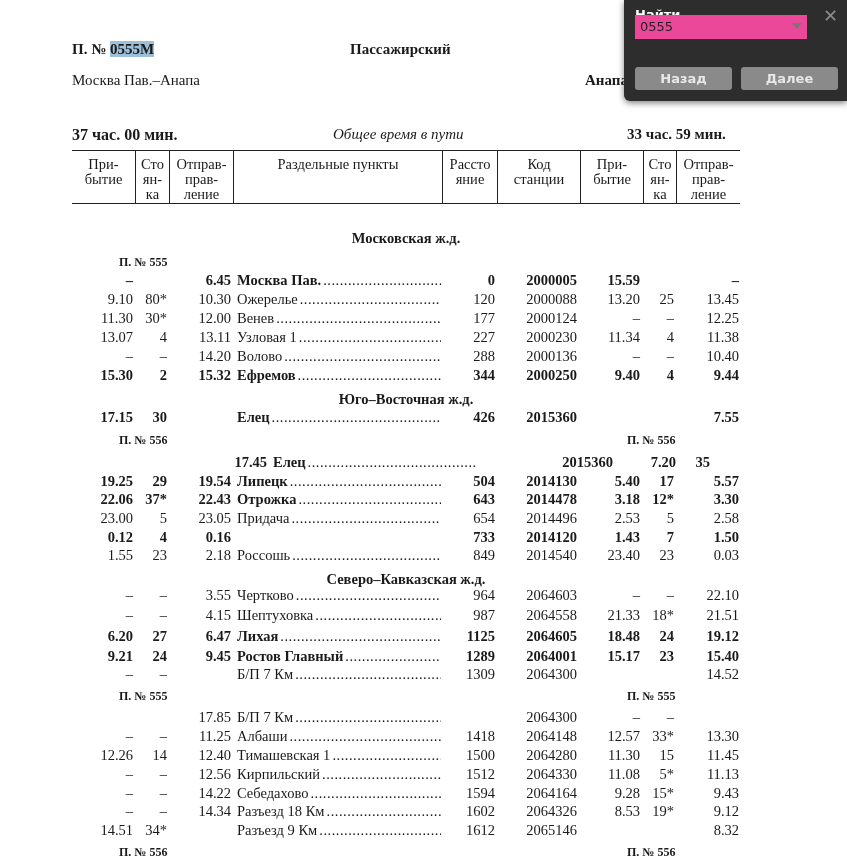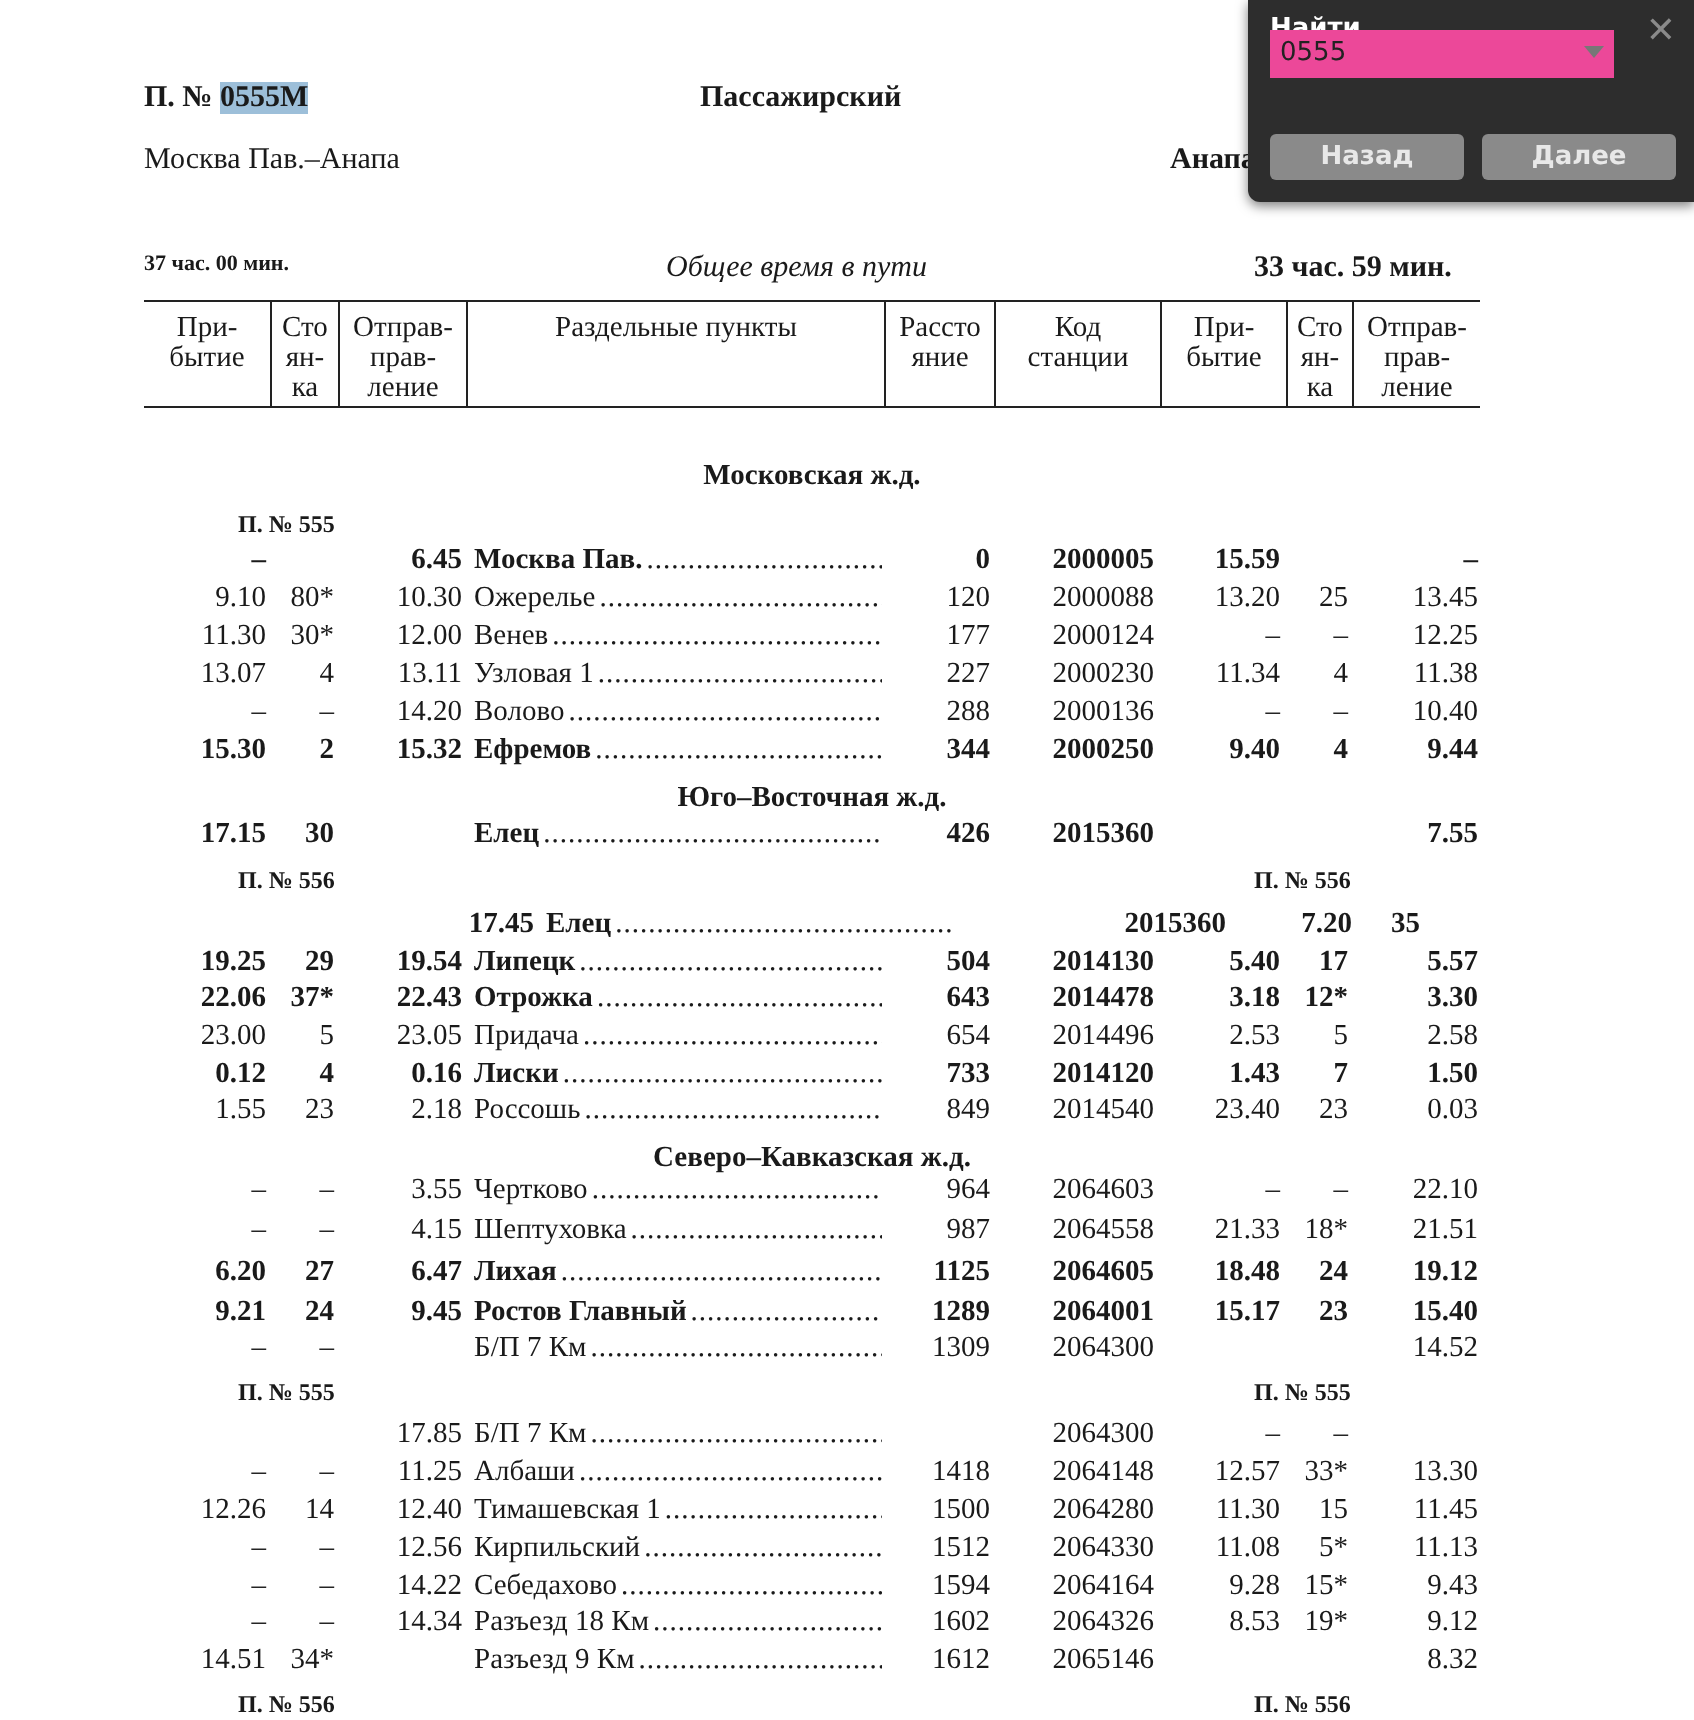--- a/index.html
+++ b/index.html
@@ -5,21 +5,21 @@
   html, body { margin:0; padding:0; }
   body { width:847px; height:860px; background:#ffffff; position:relative; overflow:hidden;
          font-family:"Liberation Serif", serif; color:#1a1a1a; font-size:14.5px; }
   .abs { position:absolute; white-space:nowrap; }
   .b { font-weight:bold; }
   .hl { background:#9dbfd9; }
   .hdr-left { left:72px; top:41px; font-weight:bold; font-size:15px; }
   .hdr-center { left:350px; top:41px; font-weight:bold; font-size:15px; }
   .route { left:72px; top:72px; font-weight:normal; font-size:15px; }
   .route-r { left:585px; top:72px; font-weight:bold; font-size:15px; }
-  .tt-l { left:72px; top:126px; font-weight:bold; font-size:11px; }
+  .tt-l { left:72px; top:126px; font-weight:bold; font-size:16px; }
   .tt-c { left:333px; top:126px; font-style:italic; font-size:15px; }
   .tt-r { left:627px; top:126px; font-weight:bold; font-size:15px; }
 
   .thead { position:absolute; left:72px; top:150px; width:668px; height:52px;
            border-top:1px solid #222; border-bottom:1px solid #222; }
   .th { position:absolute; top:0; height:52px; text-align:center; line-height:15px;
         padding-top:6px; box-sizing:border-box; font-size:14.5px; }
   .th.bl { border-left:1px solid #222; }
 
   .section { position:absolute; left:0; width:812px; text-align:center; font-weight:bold; font-size:14.5px; }
@@ -258,24 +258,20 @@
     </div>
     <div class="row b" style="top: 529px;">
       <div class="c c-arr r">0.12</div>
       <div class="c c-st r">4</div>
       <div class="c c-dep r">0.16</div>
       <div class="c c-dist r">733</div>
       <div class="c c-code r">2014120</div>
       <div class="c c-arr2 r">1.43</div>
       <div class="c c-st2 r">7</div>
       <div class="c c-dep2 r">1.50</div>
-      <div class="c c-name name-wrap">
-        <span class="n">Лиски</span>
-        <span class="d"></span>
-      </div>
     </div>
     <div class="row" style="top: 547px;">
       <div class="c c-arr r">1.55</div>
       <div class="c c-st r">23</div>
       <div class="c c-dep r">2.18</div>
       <div class="c c-dist r">849</div>
       <div class="c c-code r">2014540</div>
       <div class="c c-arr2 r">23.40</div>
       <div class="c c-st2 r">23</div>
       <div class="c c-dep2 r">0.03</div>

